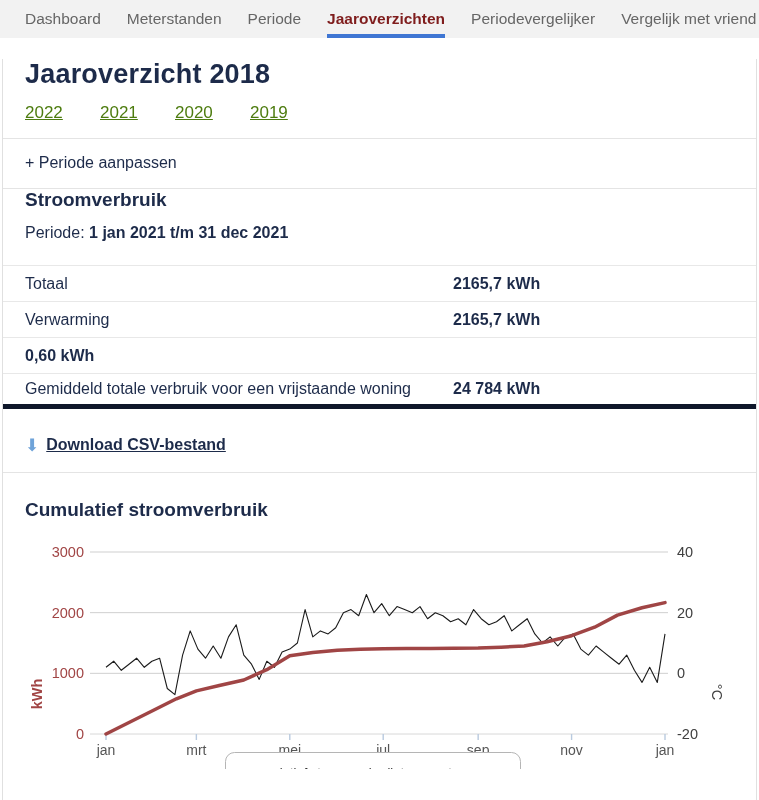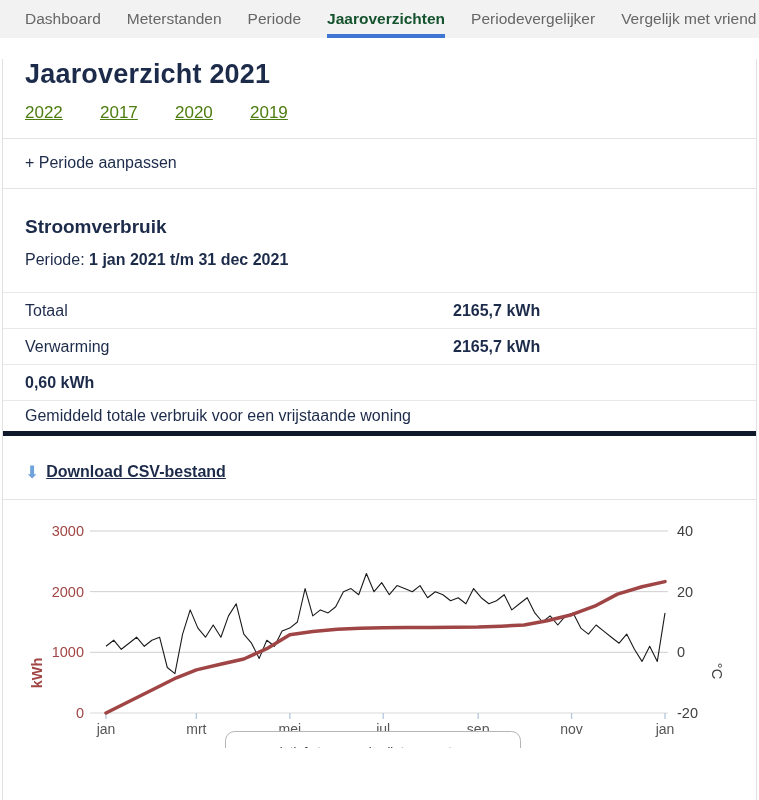--- a/index.html
+++ b/index.html
@@ -4,37 +4,37 @@
 <style>
   * { margin:0; padding:0; box-sizing:border-box; }
   html,body { width:759px; height:800px; overflow:hidden; background:#fff;
     font-family:"Liberation Sans", sans-serif; color:#1d2b4a; }
 
   
   .nav { height:38px; background:#f2f2f2; display:flex; align-items:stretch;
     padding-left:25px; gap:26px; }
   .nav-item { display:flex; align-items:center; font-size:15.5px; color:#666;
     cursor:pointer; border-bottom:4px solid transparent; padding-top:3px; white-space:nowrap; }
-  .nav-item.active { color:#14532d; font-weight:700; border-bottom-color:#3f76d3; }
+  .nav-item.active { color:#7f1d1d; font-weight:700; border-bottom-color:#3f76d3; }
 
   
   .card { position:relative; margin:0 2px; border-left:1px solid #e0e0e0;
     border-right:1px solid #e0e0e0; min-height:762px; padding:0 22px; }
 
   h1 { font-size:27px; font-weight:700; margin-top:21px; letter-spacing:0.2px; }
   .years { margin-top:13px; }
   .year-link { display:inline-block; width:75px; font-size:17px; color:#4d7c0f;
     text-decoration:underline; cursor:pointer; }
 
   .divider { border:0; border-top:1px solid #e4e4e4; margin:0 -22px; }
   .d1 { margin-top:15px; }
   .periode-toggle { font-size:16px; padding:15px 0 16px 0; cursor:pointer; }
 
   h2 { font-size:19px; font-weight:700; }
-  .h2-stroom { margin-top:27px; }
+  .h2-stroom { }
   .periode-line { margin-top:13px; font-size:16px; }
   .periode-line b { font-weight:700; }
 
   .stat-table { margin-top:23px; margin-left:-22px; margin-right:-22px; }
   .stat-row { display:flex; align-items:center; height:36px; border-top:1px solid #e8e8e8;
     padding:0 22px; font-size:16px; }
   .stat-row:last-child { border-bottom:5px solid #0f172a; }
   .stat-label { width:428px; display:flex; align-items:flex-end; gap:6px; }
   .stat-value { flex:1; font-weight:700; }
   .info-icon { display:inline-flex; width:15px; height:15px; border-radius:50%;
@@ -58,23 +58,23 @@
     <div class="nav-item">Dashboard</div>
     <div class="nav-item">Meterstanden</div>
     <div class="nav-item">Periode</div>
     <div class="nav-item active">Jaaroverzichten</div>
     <div class="nav-item">Periodevergelijker</div>
     <div class="nav-item">Vergelijk met vriend</div>
   </div>
 
 <div class="card">
 
-  <h1>Jaaroverzicht 2021</h1>
+  <h1>Jaaroverzicht 2018</h1>
 
-  <div class="years"><span class="year-link">2022</span><span class="year-link">2017</span><span class="year-link">2020</span><span class="year-link">2019</span></div>
+  <div class="years"><span class="year-link">2022</span><span class="year-link">2021</span><span class="year-link">2020</span><span class="year-link">2019</span></div>
 
   <hr class="divider d1">
   <div class="periode-toggle">+ Periode aanpassen</div>
   <hr class="divider">
 
   <h2 class="h2-stroom">Stroomverbruik</h2>
   <div class="periode-line">
     <span>Periode:</span>
     <b>1 jan 2021 t/m 31 dec 2021</b>
   </div>
@@ -92,30 +92,32 @@
         </div>
         <div class="stat-value">2165,7 kWh</div>
       </div>
       <div class="stat-row">
         <div class="stat-value">0,60 kWh</div>
       </div>
       <div class="stat-row">
         <div class="stat-label">
           <span>Gemiddeld totale verbruik voor een vrijstaande woning</span>
         </div>
+        <div class="stat-value">24 784 kWh</div>
       </div>
     </div>
 
   <div class="download-row">
     <span class="download-arrow">⬇</span>
     <span class="download-link">Download CSV-bestand</span>
   </div>
 
   <hr class="divider d2">
 
+  <h2 class="h2-chart">Cumulatief stroomverbruik</h2>
 
   <div class="chart-wrap">
     <svg width="759" height="235" viewBox="0 0 759 235">
         <line x1="90" y1="200" x2="668" y2="200" stroke="#d8d8d8" stroke-width="1"></line>
         <line x1="90" y1="139.33333333333334" x2="668" y2="139.33333333333334" stroke="#cfcfcf" stroke-width="1"></line>
         <line x1="90" y1="78.66666666666667" x2="668" y2="78.66666666666667" stroke="#cfcfcf" stroke-width="1"></line>
         <line x1="90" y1="18" x2="668" y2="18" stroke="#cfcfcf" stroke-width="1"></line>
         <line x1="106" y1="200" x2="106" y2="206" stroke="#b9cadf" stroke-width="1.4"></line>
         <line x1="196.35890410958905" y1="200" x2="196.35890410958905" y2="206" stroke="#b9cadf" stroke-width="1.4"></line>
         <line x1="289.7808219178082" y1="200" x2="289.7808219178082" y2="206" stroke="#b9cadf" stroke-width="1.4"></line>

